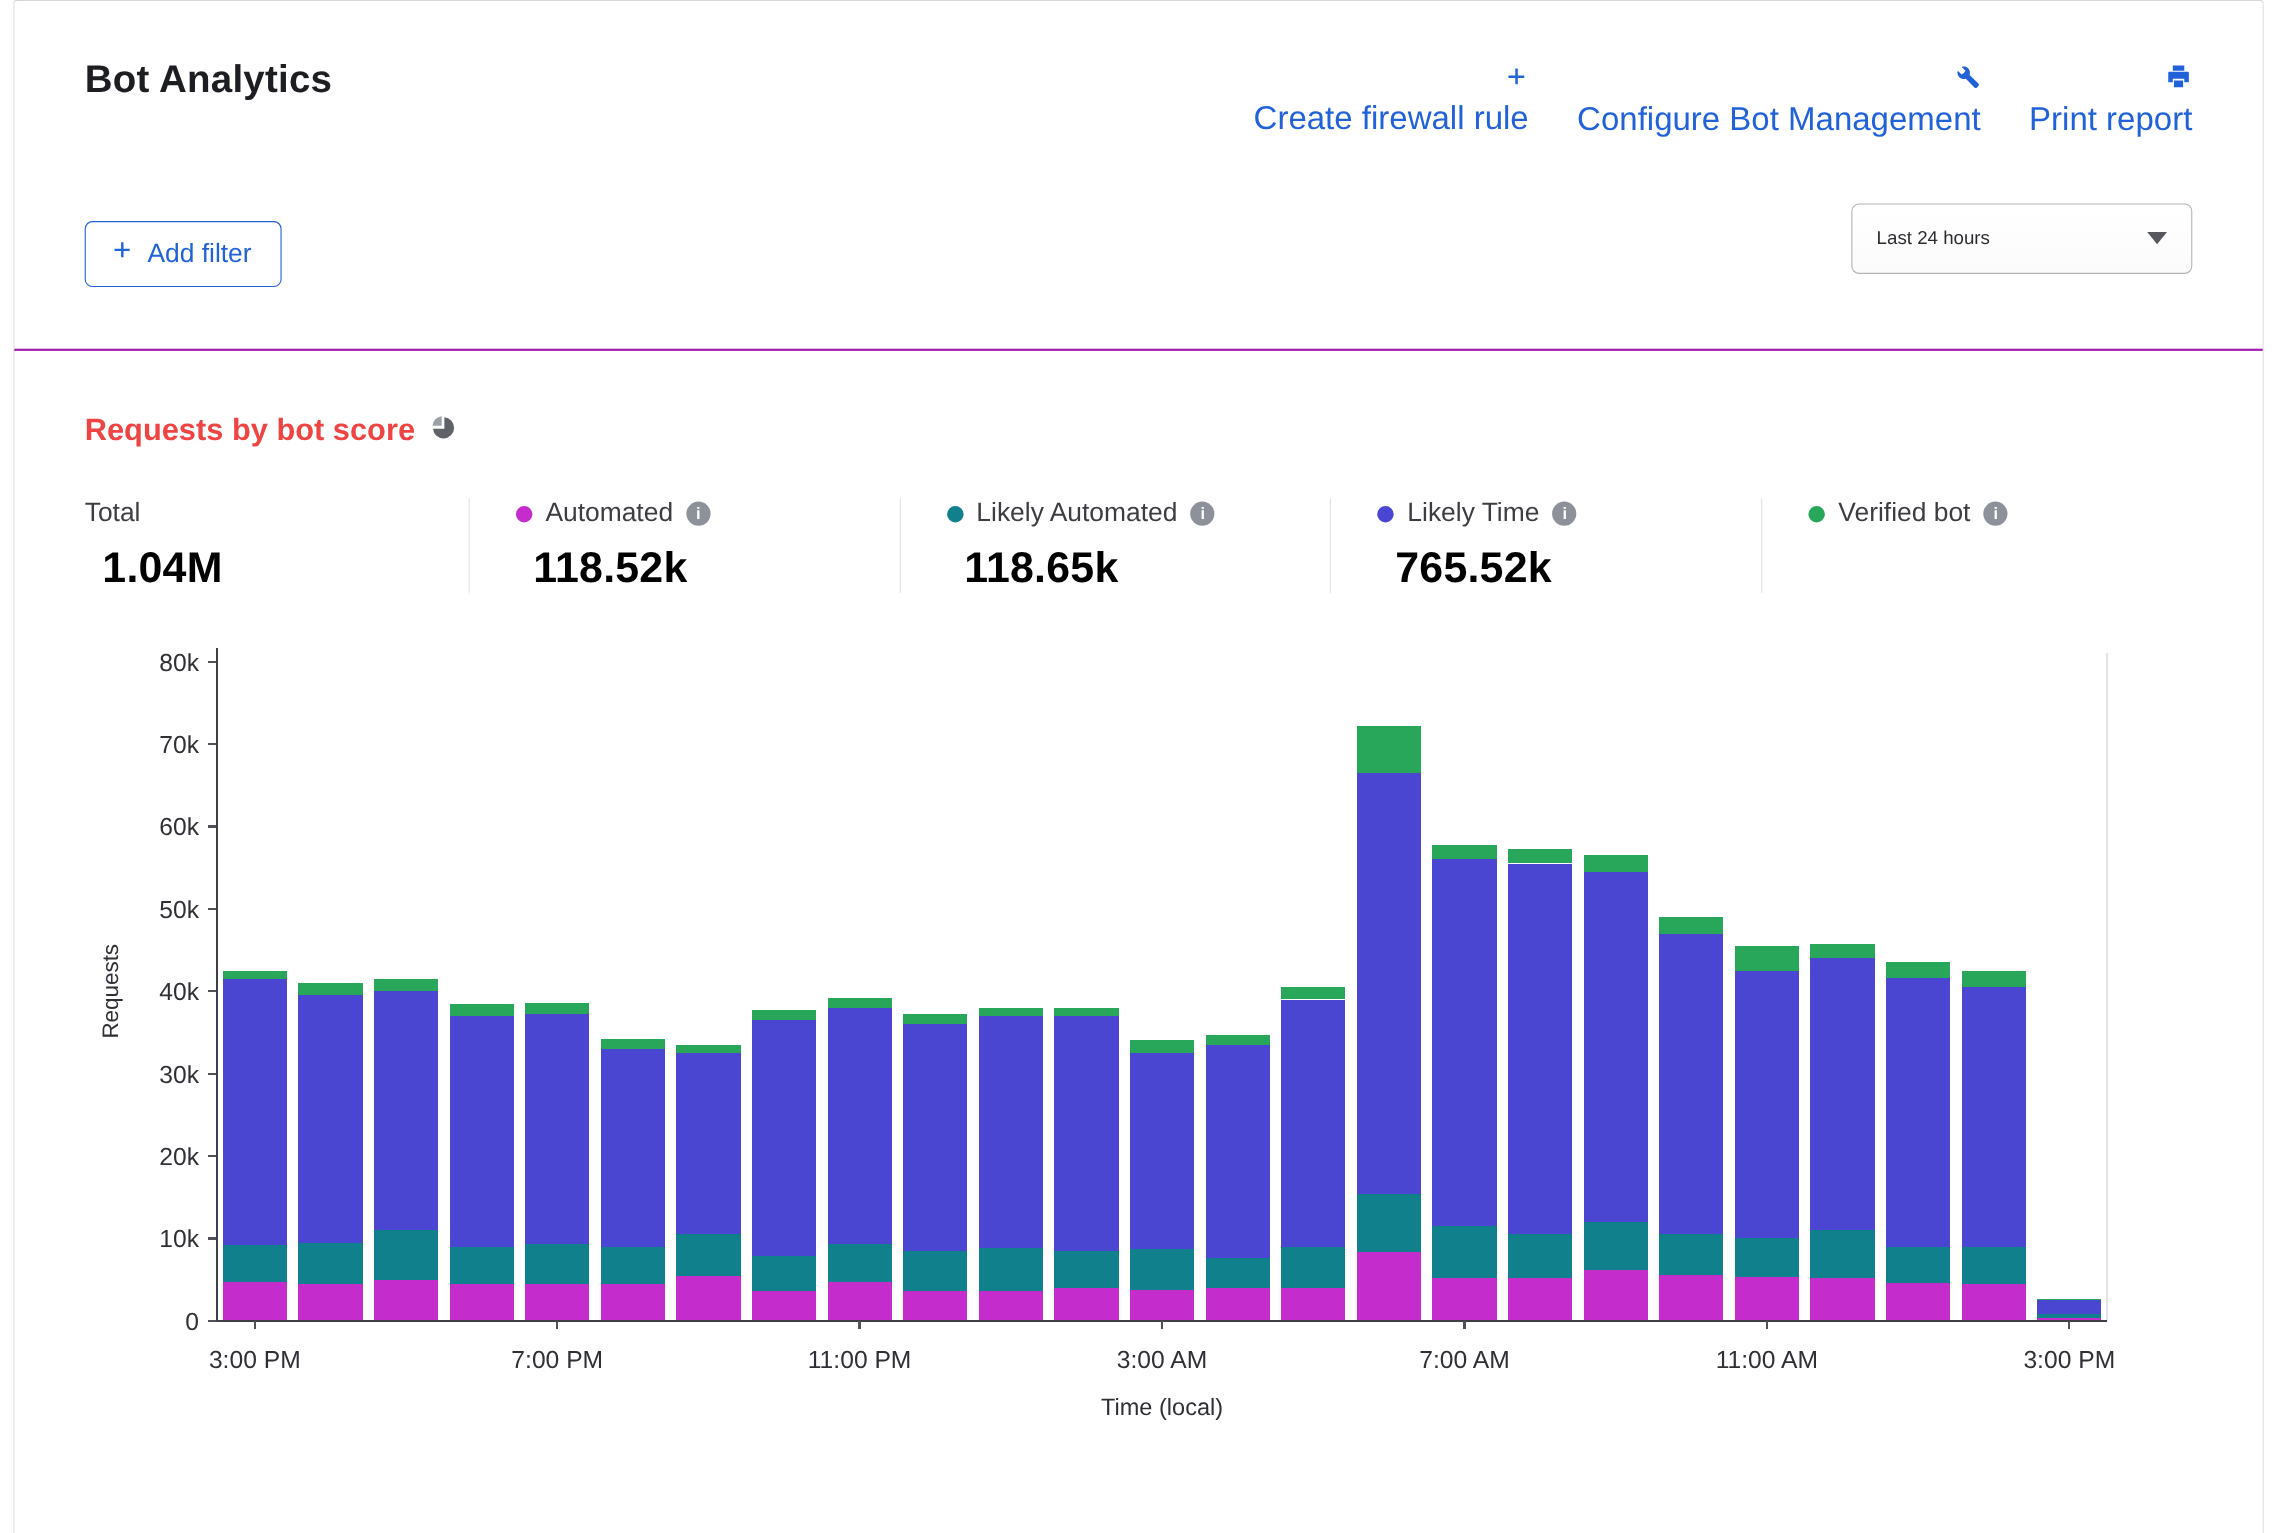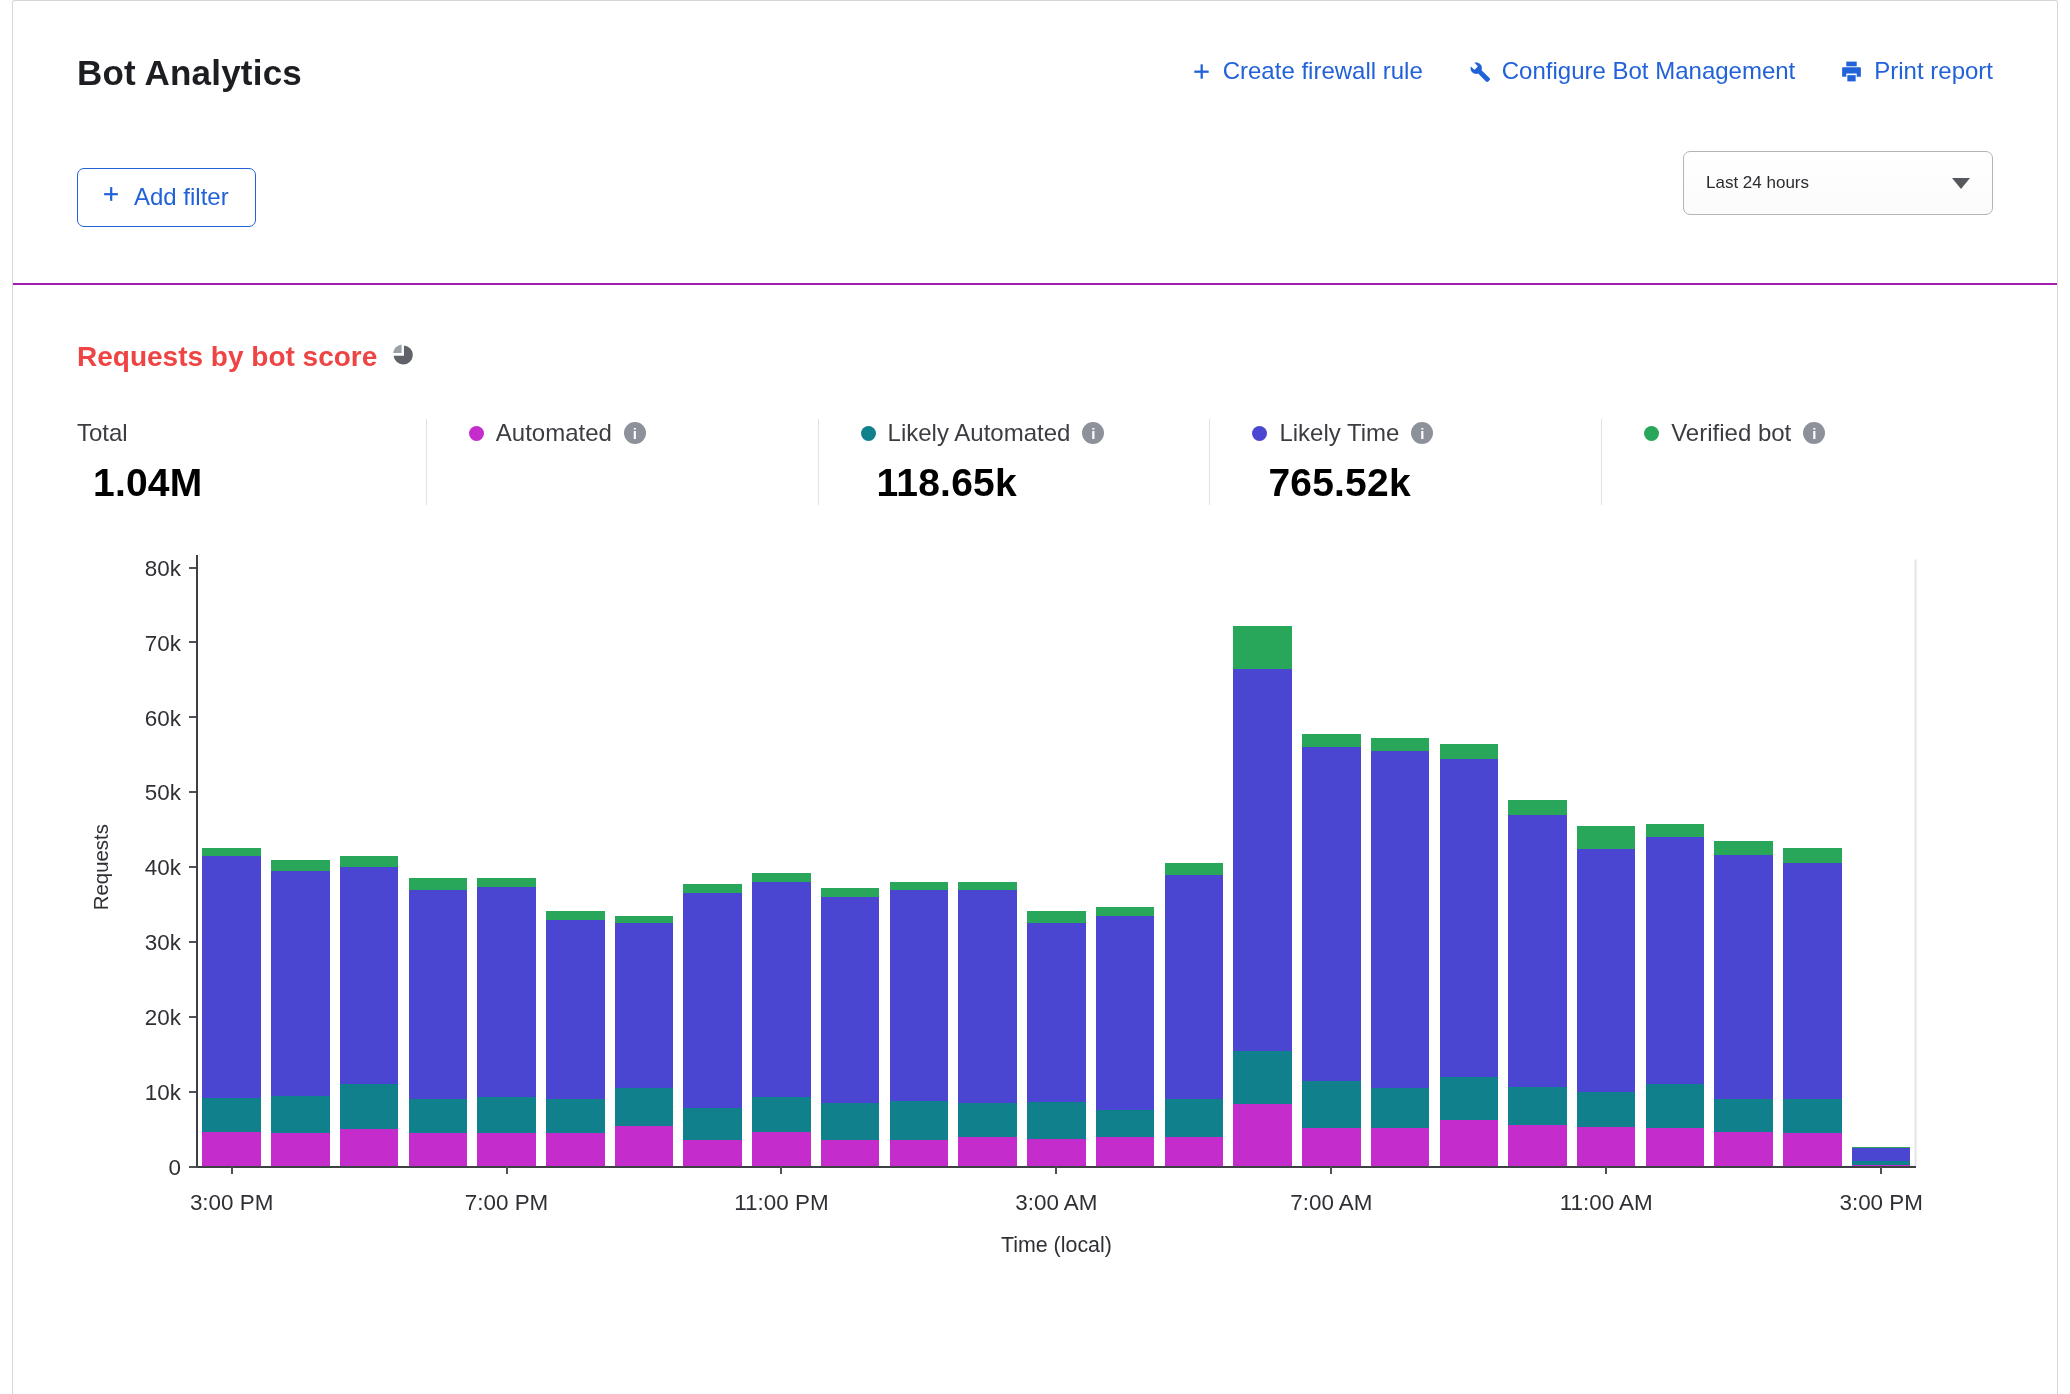--- a/index.html
+++ b/index.html
@@ -20,23 +20,24 @@
   }
   
   .header {
     padding: 52px 64px 56px 64px;
     border-bottom: 2px solid #a21caf;
   }
   .title-row { display: flex; align-items: flex-start; justify-content: space-between; }
   .page-title { font-size: 35px; font-weight: 700; color: #1d1e22; letter-spacing: 0.2px; }
   .actions { display: flex; align-items: center; gap: 44px; padding-top: 4px; }
   .action-link {
-    display: flex; align-items: center; gap: 10px;
-    color: #2262d9; font-size: 24px; text-decoration: none; cursor: pointer;
+    display: flex; align-items: flex-end; gap: 10px;
+    color: #2262d9; font-size: 30px; text-decoration: none; cursor: pointer;
     white-space: nowrap;
+    flex-direction: column;
   }
   .action-link svg { display: block; }
   .filter-row { display: flex; align-items: center; justify-content: space-between; margin-top: 46px; }
   .add-filter-btn {
     display: inline-flex; align-items: center; gap: 12px;
     border: 1px solid #2262d9; border-radius: 7px;
     background: #fff; color: #2262d9;
     font-size: 24px; font-family: "Liberation Sans", sans-serif;
     padding: 14px 26px 15px 22px; cursor: pointer; margin-top: 29px;
   }
@@ -149,20 +150,21 @@
           <span class="stat-label">Total</span>
         </div>
         <div class="stat-value">1.04M</div>
       </div>
       <div class="stat">
         <div class="stat-label-row">
           <span class="dot" style="background: rgb(196, 44, 203);"></span>
           <span class="stat-label">Automated</span>
           <span class="info-icon">i</span>
         </div>
+        <div class="stat-value">118.52k</div>
       </div>
       <div class="stat">
         <div class="stat-label-row">
           <span class="dot" style="background: rgb(17, 128, 141);"></span>
           <span class="stat-label">Likely Automated</span>
           <span class="info-icon">i</span>
         </div>
         <div class="stat-value">118.65k</div>
       </div>
       <div class="stat">

